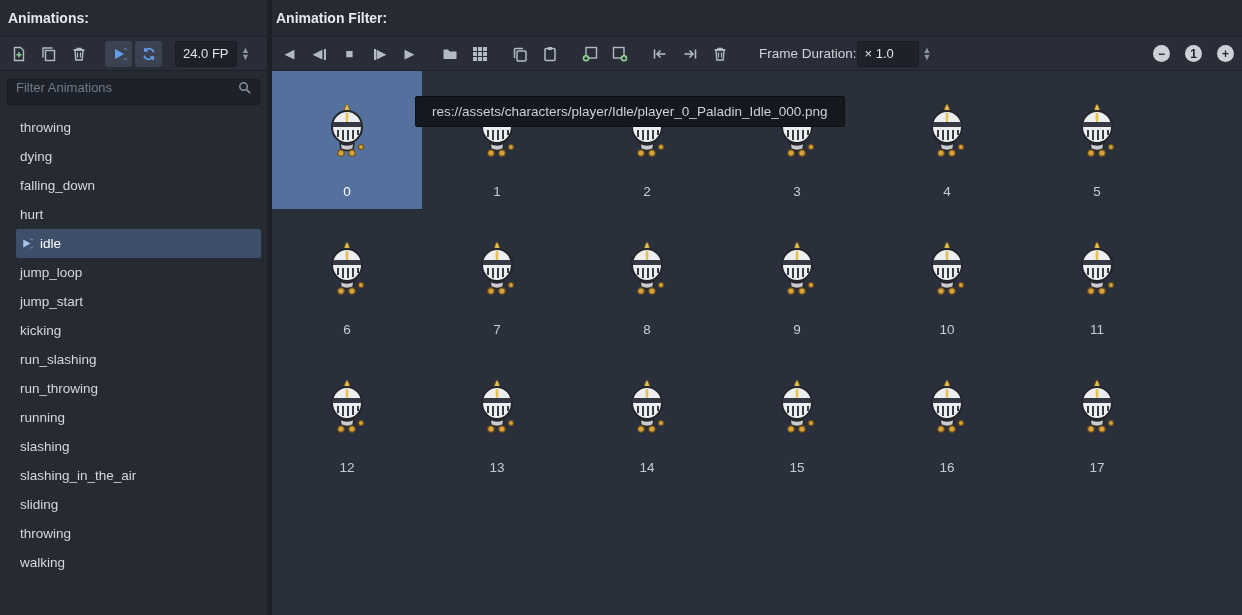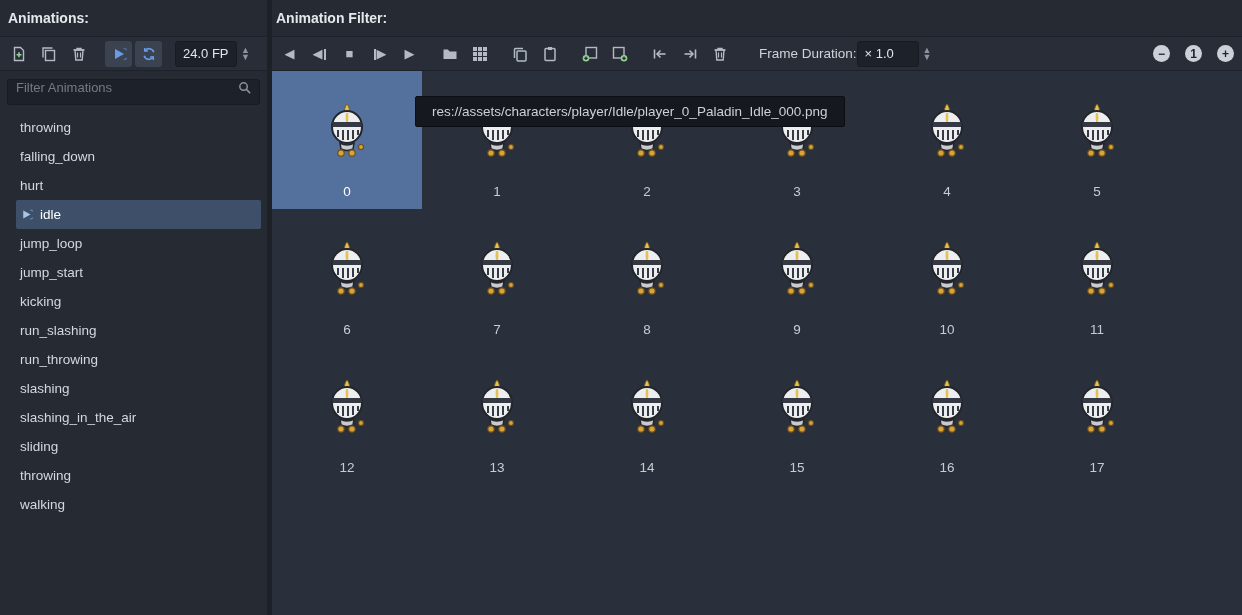--- a/index.html
+++ b/index.html
@@ -273,20 +273,24 @@
             <path d="M10 10l4 4" stroke="#8b929d" stroke-width="1.6"></path>
           </svg>
       </span>
     </div>
     <div id="anim-list">
     <div class="anim-row">
 
       <span class="anim-label">throwing</span>
     </div>
 
+    <div class="anim-row">
+
+      <span class="anim-label">dying</span>
+    </div>
 
     <div class="anim-row">
 
       <span class="anim-label">falling_down</span>
     </div>
 
     <div class="anim-row">
 
       <span class="anim-label">hurt</span>
     </div>
@@ -319,20 +323,24 @@
     <div class="anim-row">
 
       <span class="anim-label">run_slashing</span>
     </div>
 
     <div class="anim-row">
 
       <span class="anim-label">run_throwing</span>
     </div>
 
+    <div class="anim-row">
+
+      <span class="anim-label">running</span>
+    </div>
 
     <div class="anim-row">
 
       <span class="anim-label">slashing</span>
     </div>
 
     <div class="anim-row">
 
       <span class="anim-label">slashing_in_the_air</span>
     </div>

